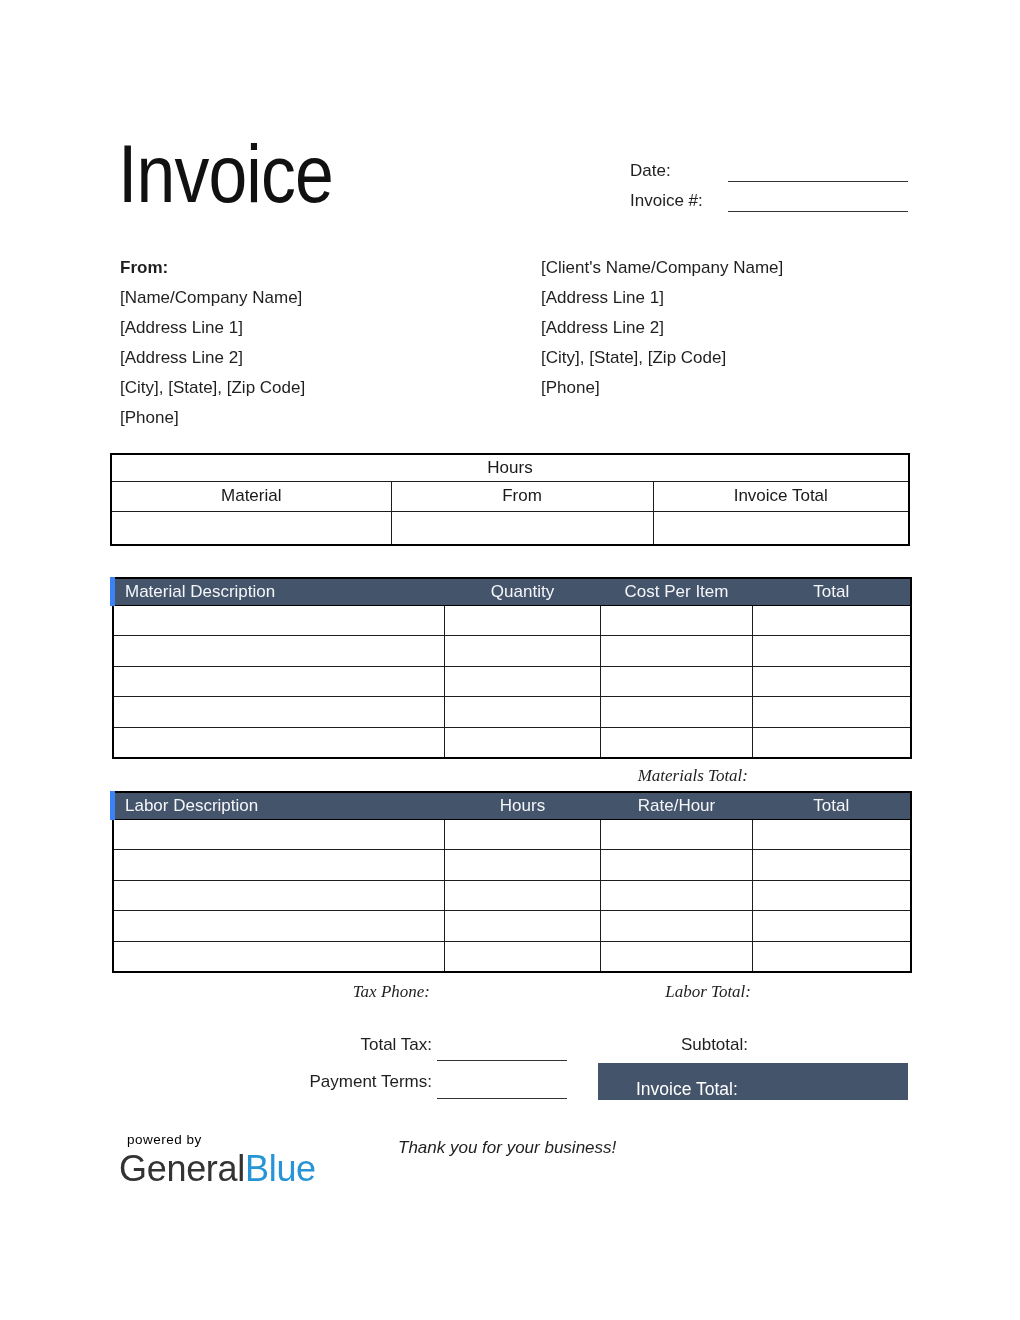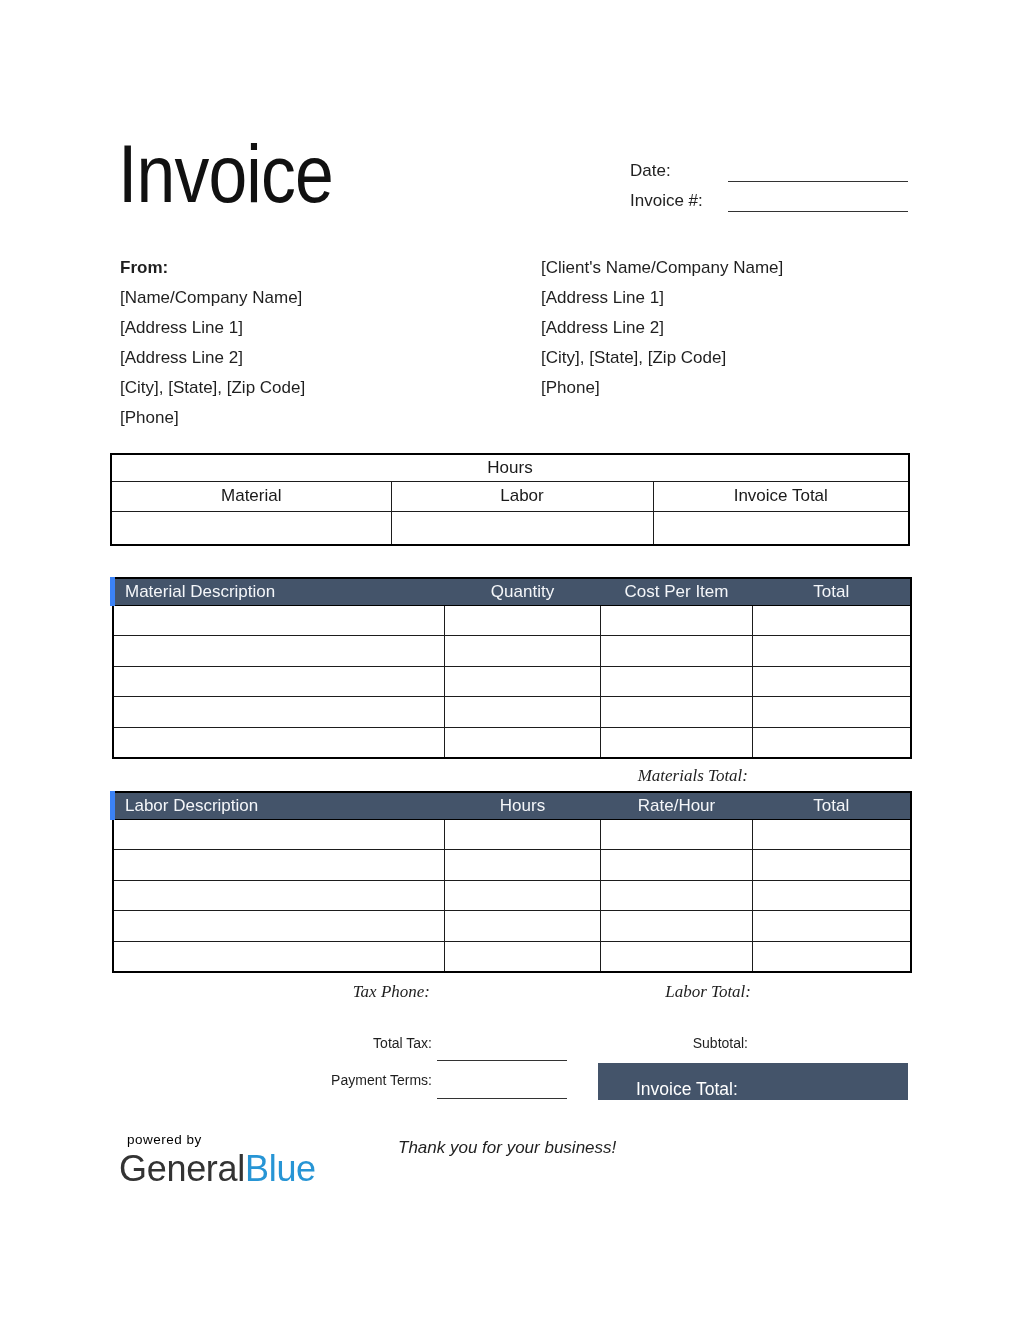--- a/index.html
+++ b/index.html
@@ -32,21 +32,21 @@
   .totals-blank-row td { height:34px; }
 
   table.items th { background:#44546a; color:#f4f6f9; font-weight:400; height:27px;
                    text-align:center; border:1px solid #44546a;
                    border-left:1px solid rgba(255,255,255,.5); border-bottom:1px solid #000; }
   table.items th:first-child { text-align:left; padding-left:10px; border-left:5px solid #3b82f6; }
   table.items tbody td { height:30.5px; }
 
   .italic-note { position:absolute; font-size:17px; font-style:italic; color:#1f1f1f;
                  text-align:right; white-space:nowrap;font-family:Liberation Serif, serif; }
-  .plain-label { position:absolute; font-size:14px; color:#1f1f1f; text-align:right; white-space:nowrap; }
+  .plain-label { position:absolute; font-size:17px; color:#1f1f1f; text-align:right; white-space:nowrap; }
 
   .invoice-total-box { position:absolute; left:598px; top:1063px; width:310px; height:37px;
                        background:#44546a; color:#fff; font-size:17.5px;
                        display:flex; align-items:flex-end; padding-left:38px; }
 
   
   .powered-by { position:absolute; left:127px; top:1132px; font-size:13.5px; letter-spacing:.5px; color:#000000; }
   .brand { position:absolute; left:119px; top:1148px; font-size:36px; font-weight:400; letter-spacing:-.3px; }
   .brand .general { color:#333; }
   .brand .blue { color:#2795d5; }
@@ -86,21 +86,21 @@
         <col style="width:280px">
         <col style="width:262px">
         <col style="width:256px">
       </colgroup>
     <tbody>
         <tr>
           <td class="totals-title-cell" colspan="3">Hours</td>
         </tr>
     <tr>
       <td class="totals-head-cell">Material</td>
-      <td class="totals-head-cell">Labor</td>
+      <td class="totals-head-cell">From</td>
       <td class="totals-head-cell">Invoice Total</td>
     </tr>
     <tr class="totals-blank-row">
       <td></td>
       <td></td>
       <td></td>
     </tr>
   </tbody>
     </table>
 

